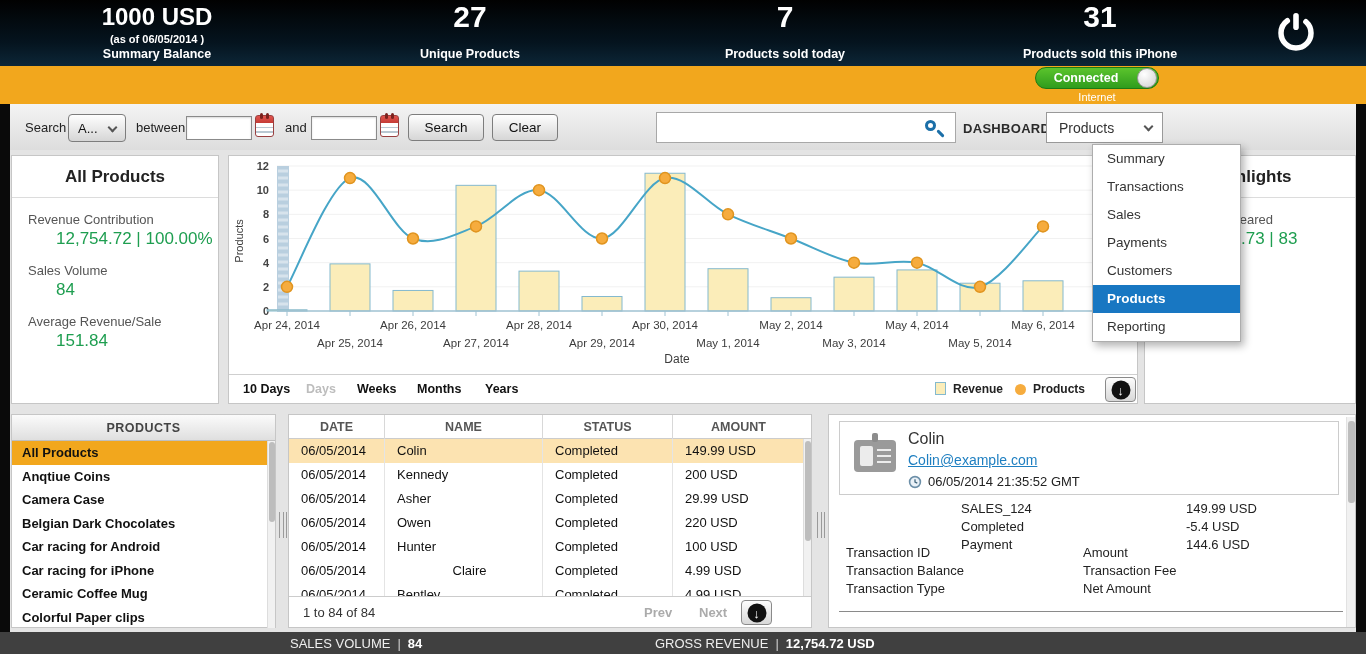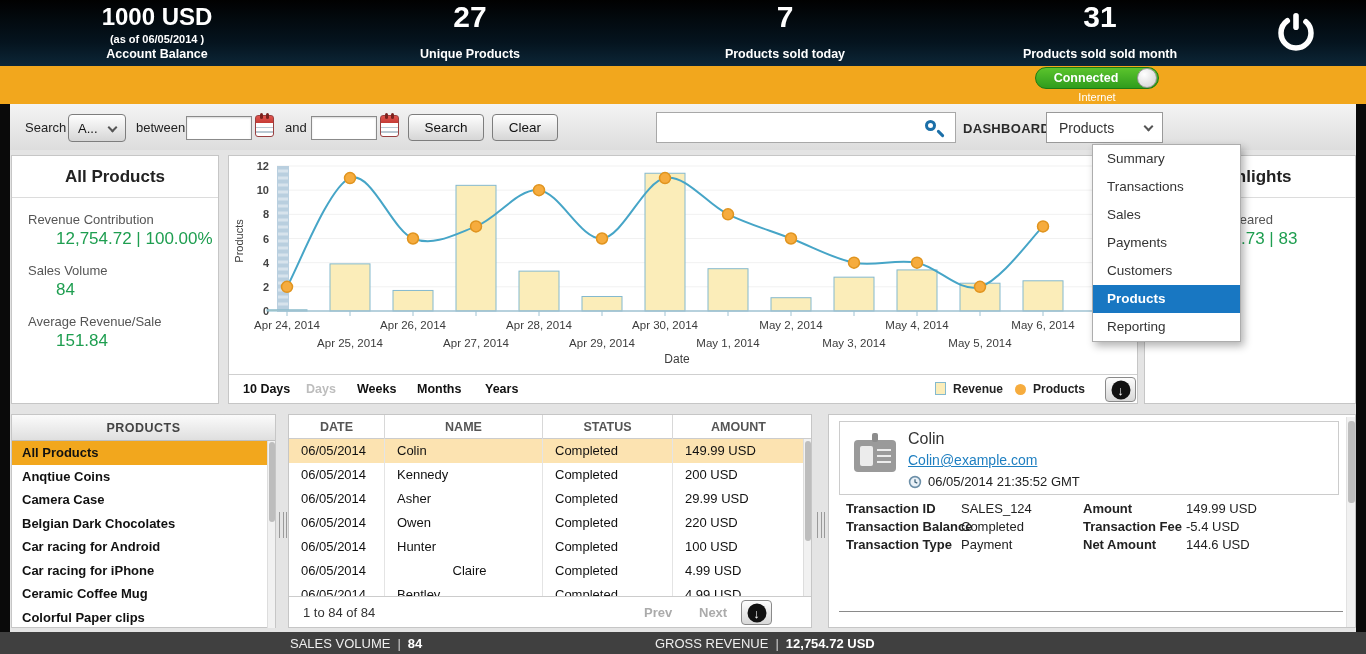--- a/index.html
+++ b/index.html
@@ -113,21 +113,21 @@
                     background:#ECECEC; border-radius:2px; }
   .idcard::after  { content:''; position:absolute; right:5px; top:9px; width:14px; height:14px;
                     background:repeating-linear-gradient(#ECECEC 0 2px, transparent 2px 6px); }
   .idclip { position:absolute; left:18px; top:-7px; width:6px; height:9px; background:#8C8C8C; border-radius:2px; }
   .dname { position:absolute; left:68px; top:8px; font-size:16px; color:#333; }
   .demail { position:absolute; left:68px; top:30px; font-size:14px; color:var(--link,#1E7FC1);
             text-decoration:underline; cursor:pointer; }
   .dtime { position:absolute; left:88px; top:52px; font-size:13px; color:#222; }
   .clockicon { position:absolute; left:68px; top:53px; }
   .dfield { position:relative; height:18px; }
-  .dfield .flbl { position:absolute; left:0; font-size:13px; font-weight:bold; color:#222; }
+  .dfield .flbl { position:absolute; left:0; font-size:13px; font-weight:normal; color:#222;margin-top:44px; }
   .dfield .fval { position:absolute; font-size:13px; color:#222; }
   .ddivider { position:absolute; left:10px; width:504px; height:1px; background:#8a8a8a; }
 
   
   .navmenu { position:absolute; left:1092px; top:144px; width:149px; background:#fff;
              border:1px solid #ADADAD; box-shadow:3px 4px 8px rgba(0,0,0,.3); z-index:30; }
   .mitem { height:28px; line-height:28px; padding-left:14px; font-size:13.5px; color:#333; cursor:pointer; }
   .mitem.sel { background:var(--menu-sel,#1877C2); color:#fff; font-weight:bold; }
 
   
@@ -140,33 +140,33 @@
 </style>
 </head>
 <body>
 
 <div class="screen">
 
   <div class="abs topbar">
     <div class="stat" style="left:157px;">
       <div class="val" style="font-size:24px;">1000 USD</div>
       <div class="sub">(as of 06/05/2014 )</div>
-      <div class="lbl">Account Balance</div>
+      <div class="lbl">Summary Balance</div>
     </div>
     <div class="stat" style="left:470px;">
       <div class="val" style="font-size:30px;">27</div>
       <div class="lbl">Unique Products</div>
     </div>
     <div class="stat" style="left:785px;">
       <div class="val" style="font-size:30px;">7</div>
       <div class="lbl">Products sold today</div>
     </div>
     <div class="stat" style="left:1100px;">
       <div class="val" style="font-size:30px;">31</div>
-      <div class="lbl">Products sold sold month</div>
+      <div class="lbl">Products sold this iPhone</div>
     </div>
     <button class="abs powerbtn">
       <svg width="46" height="46" viewBox="0 0 46 46">
         <circle cx="23" cy="25" r="15" fill="none" stroke="#fff" stroke-width="5.5" stroke-dasharray="61 20 13.2" stroke-linecap="round"></circle>
         <rect x="20.2" y="5" width="5.6" height="17" rx="2.8" fill="#fff"></rect>
       </svg>
     </button>
   </div>
 
   <div class="abs orangebar">

